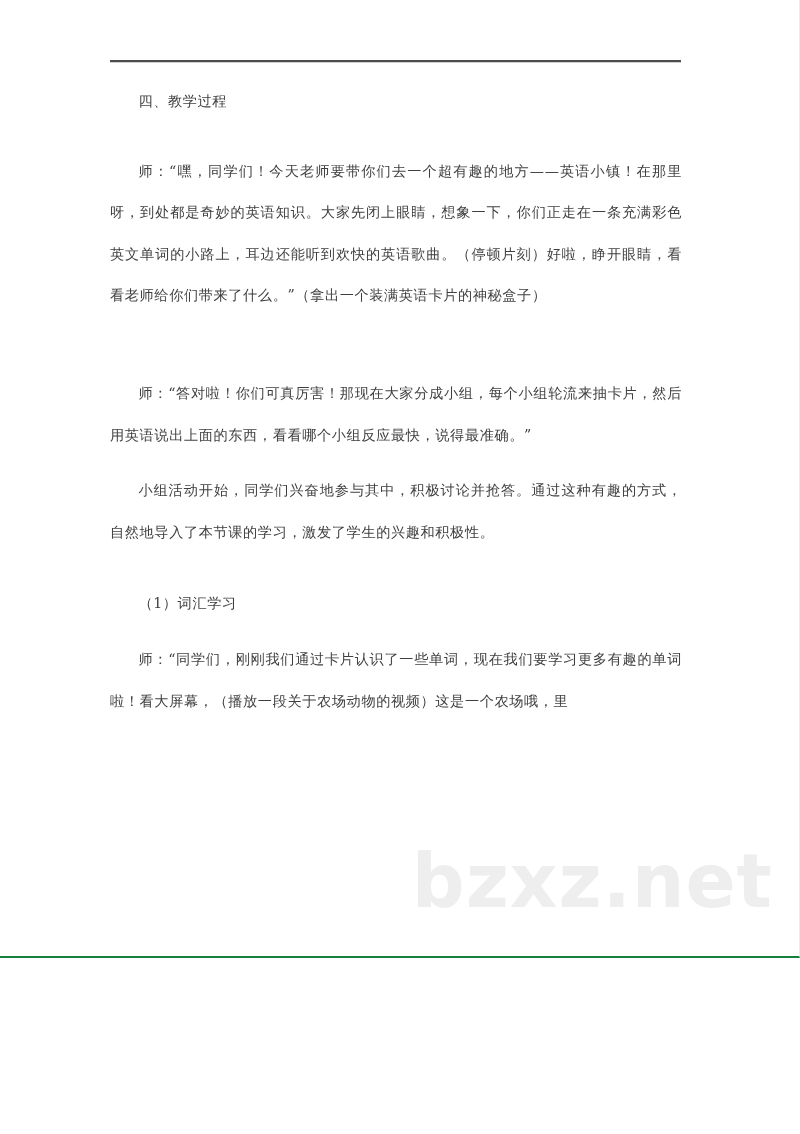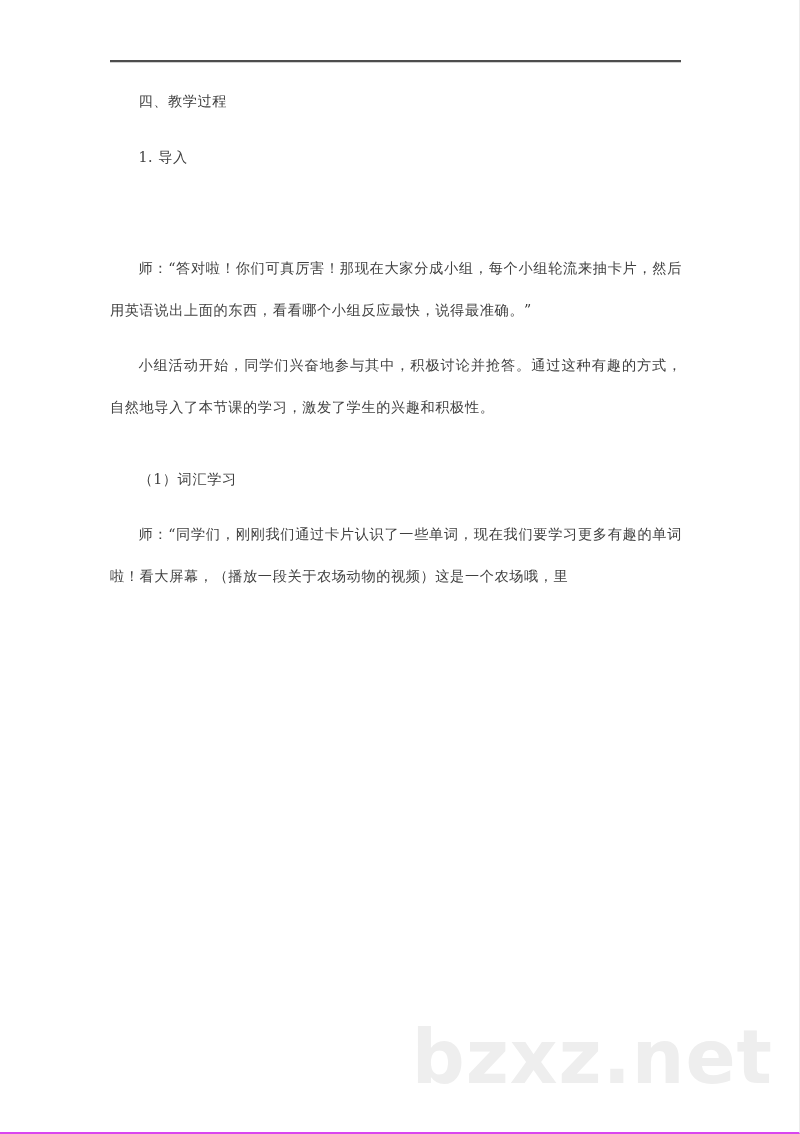--- a/index.html
+++ b/index.html
@@ -4,25 +4,25 @@
 <style>
   html, body {
     margin: 0;
     padding: 0;
     background: #ffffff;
   }
 
   .page {
     position: relative;
     width: 800px;
-    height: 1134px;
+    height: 958px;
     background: #ffffff;
     box-sizing: border-box;
     border-right: 1px solid #ececec;
-    border-bottom: 2px solid #d946ef;
+    border-bottom: 2px solid #15803d;
     overflow: hidden;
     font-family: "DejaVu Serif", serif;
   }
 
   
   .watermark {
     position: absolute;
     right: 26px;
     bottom: 38px;
     font-family: "DejaVu Sans", sans-serif;
@@ -99,24 +99,24 @@
   <div class="content">
 
     <div class="hrule"></div>
 
     <div class="gap-a"></div>
 
     <p class="heading">四、教学过程</p>
 
     <div class="gap-b"></div>
 
-    <p class="heading">1. 导入</p>
 
     <div class="gap-b"></div>
 
+    <p class="para indent">师：“嘿，同学们！今天老师要带你们去一个超有趣的地方——英语小镇！在那里呀，到处都是奇妙的英语知识。大家先闭上眼睛，想象一下，你们正走在一条充满彩色英文单词的小路上，耳边还能听到欢快的英语歌曲。（停顿片刻）好啦，睁开眼睛，看看老师给你们带来了什么。”（拿出一个装满英语卡片的神秘盒子）</p>
 
     <div class="gap-b"></div>
 
 
     <div class="gap-b"></div>
 
 
     <div class="gap-b"></div>
 
 

